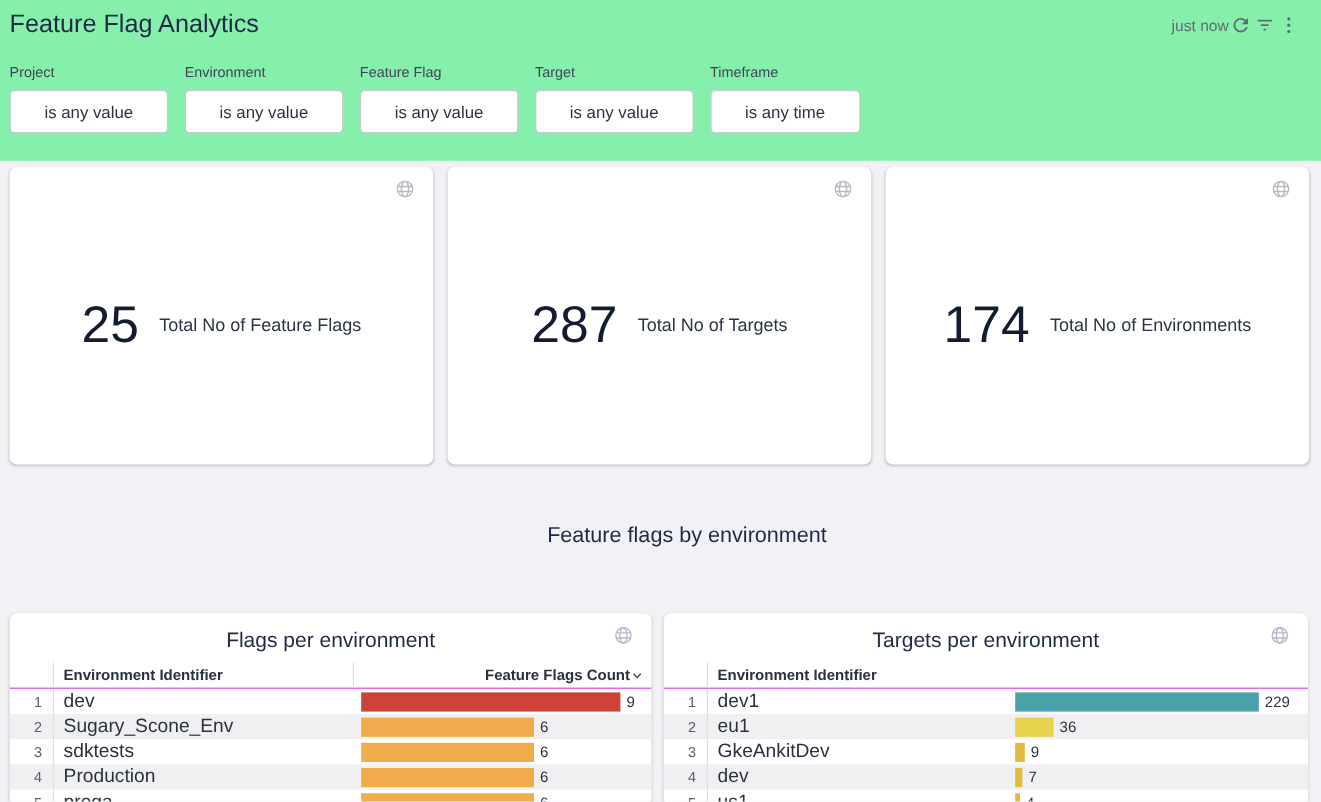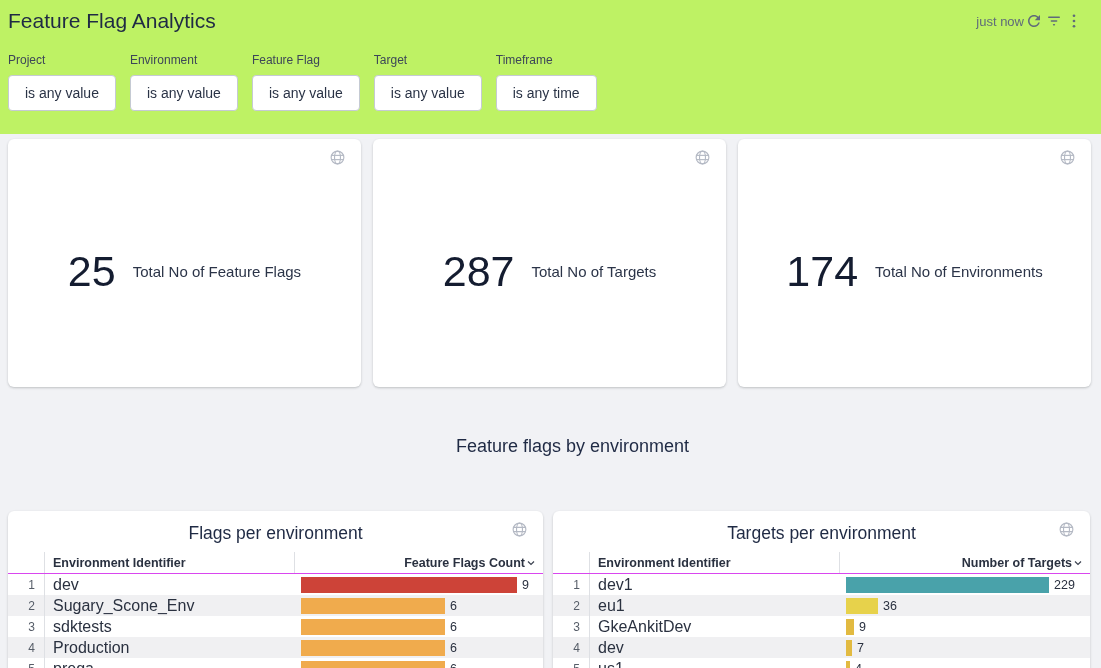--- a/index.html
+++ b/index.html
@@ -4,33 +4,33 @@
 <style>
   * { box-sizing: border-box; }
   html,body { margin:0; padding:0; }
   body {
     width:1101px; height:668px; overflow:hidden;
     background:#f1f2f5;
     font-family:"Liberation Sans", sans-serif;
     color:#2a3140;
   }
   
-  .top-section { background:#bef264; padding:6px 17px 23px 8px; }
+  .top-section { background:#86efac; padding:6px 17px 23px 8px; }
   .topbar { display:flex; justify-content:space-between; align-items:center; height:30px; }
   .page-title { margin:0; font-size:21px; font-weight:400; color:#1f2a44; }
   .topbar-right { display:flex; align-items:center; }
   .refreshed { font-size:13px; color:#5f6b7a; }
   .icon-btn { display:flex; align-items:center; justify-content:center; width:20px; height:20px; cursor:pointer; }
   .icon-btn svg { display:block; }
 
   .filters { display:flex; gap:14px; margin-top:17px;align-items:center; }
   .filter-label { font-size:12px; color:#3d4658; margin-bottom:8px; }
   .filter-chip {
     height:36px; display:flex; align-items:center; justify-content:center;
-    padding:0 16px; min-width:100px;
+    padding:0 28px; min-width:100px;
     border:1px solid #c5cad3; border-radius:4px; background:#fff;
     font-size:14px; color:#2a3346; font-family:inherit; cursor:pointer;
   }
 
   
   .kpi-row { display:flex; gap:12px; padding:5px 10px 0 8px; }
   .card {
     position:relative; background:#fff; border-radius:6px;
     box-shadow:0 1px 2px rgba(60,64,67,.18), 0 1px 3px rgba(60,64,67,.10);
   }
@@ -251,28 +251,20 @@
       <svg width="17" height="17" viewBox="0 0 24 24" fill="none" stroke="#b4b9c4" stroke-width="1.6">
         <circle cx="12" cy="12" r="9"></circle>
             <ellipse cx="12" cy="12" rx="4.2" ry="9"></ellipse>
         <line x1="3.4" y1="9" x2="20.6" y2="9"></line>
             <line x1="3.4" y1="15" x2="20.6" y2="15"></line>
       </svg>
     </span>
     <div class="grid-header">
       <div class="col-num"></div>
       <div class="col-id">Environment Identifier</div>
-      <div class="col-val">
-        <span>Number of Targets</span>
-        <span class="chev">
-          <svg width="12" height="12" viewBox="0 0 24 24" fill="none" stroke="#3c4250" stroke-width="2.4">
-                <path d="M6 9l6 6 6-6"></path>
-              </svg>
-        </span>
-      </div>
     </div>
     <div class="grid-body">
   <div class="grid-row">
     <div class="col-num row-num">1</div>
     <div class="col-id cell-id">dev1</div>
     <div class="bar-cell">
       <div class="bar" style="width: 203px; background: rgb(73, 162, 170);"></div>
       <div class="bar-label">229</div>
     </div>
   </div>

